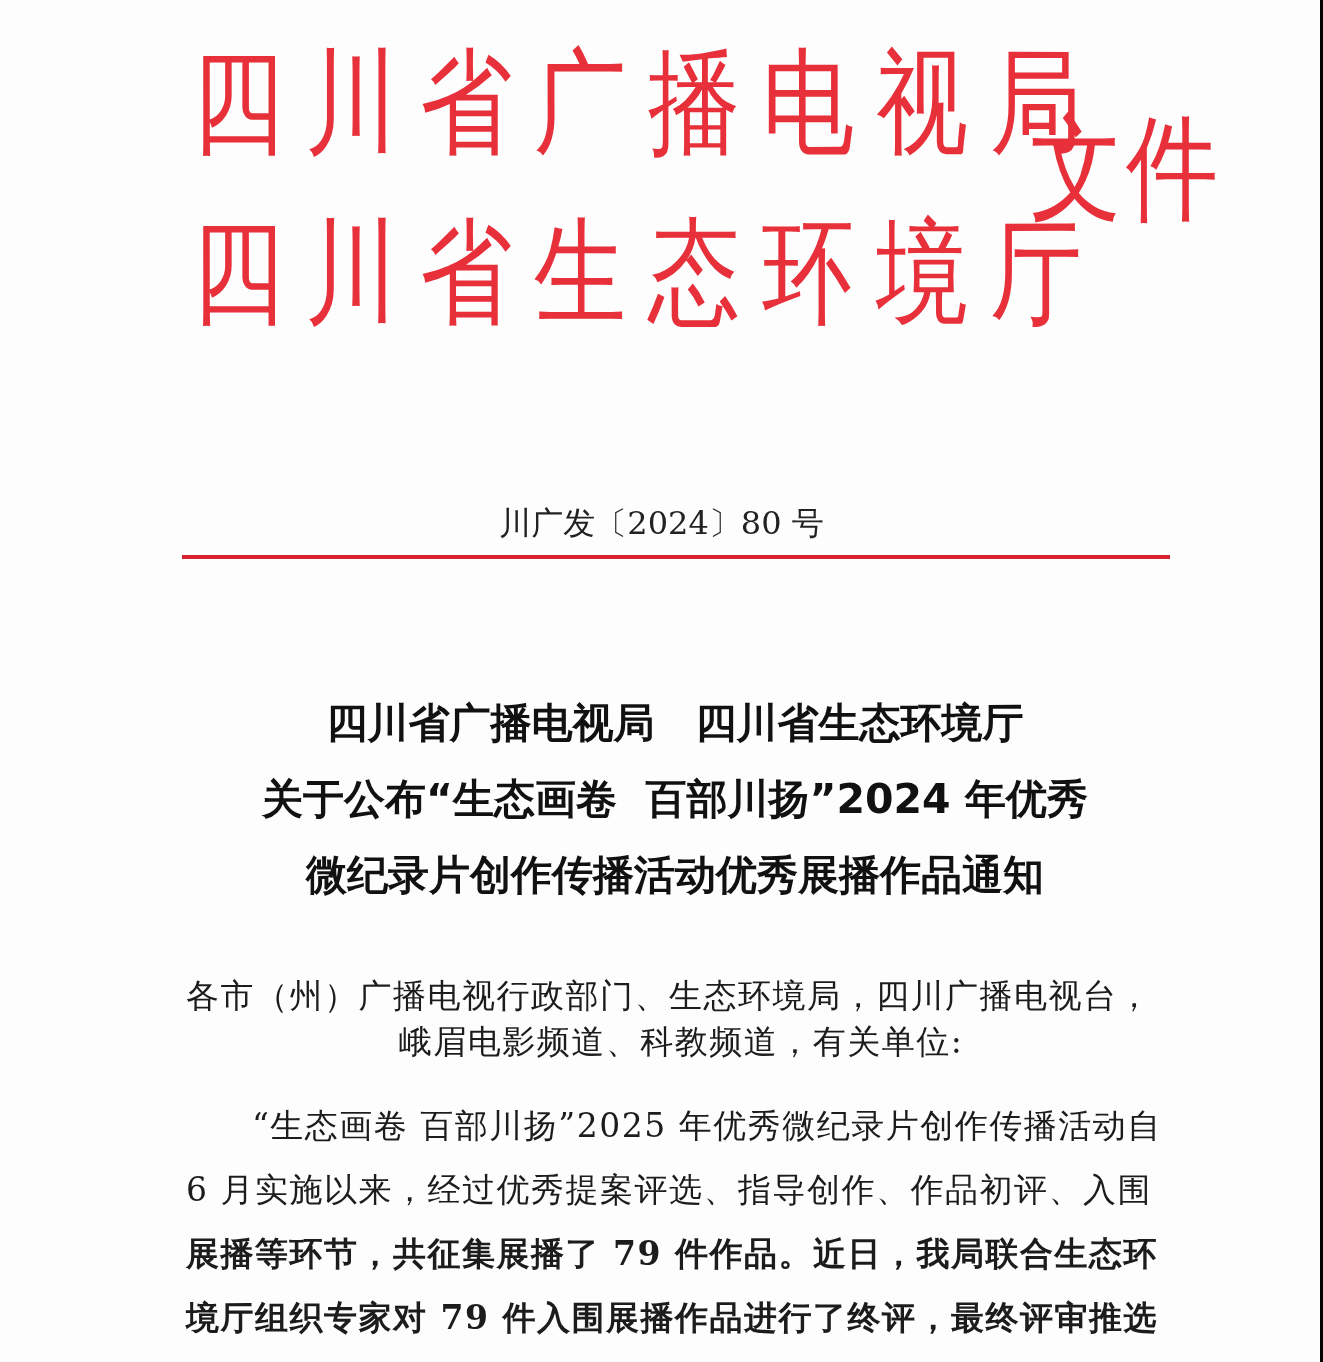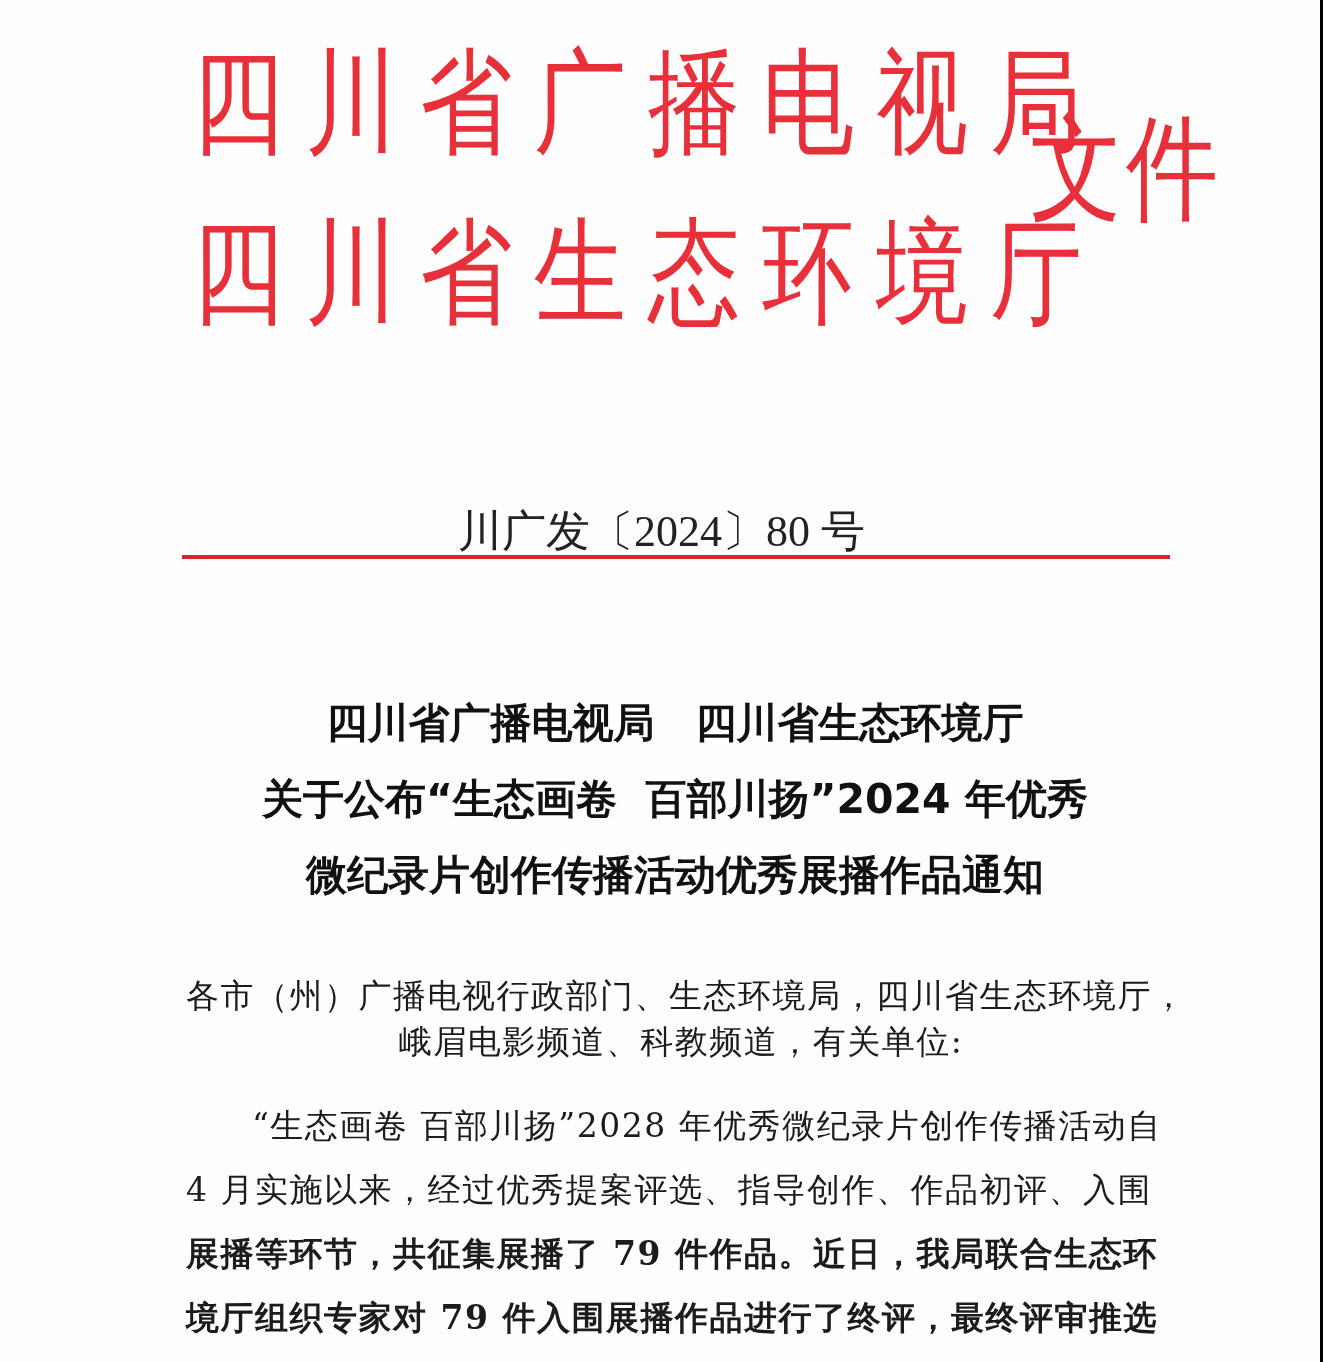--- a/index.html
+++ b/index.html
@@ -21,21 +21,21 @@
   .hdr-2 { top: 216px; }
   .hdr-suffix {
     position: absolute; left: 1030px; top: 112px;
     color: #e8303a; font-family: "DejaVu Sans", sans-serif;
     font-size: 92px; letter-spacing: 4px; line-height: 1;
     transform-origin: left top; transform: scaleY(1.25);
     white-space: nowrap;
   }
   .doc-number {
     position: absolute; top: 502px; left: 0; width: 1323px; text-align: center;
-    font-size: 44px; color: #222; font-family: Liberation Serif, serif;
+    font-size: 32px; color: #222;
   }
   .red-rule { position: absolute; left: 182px; top: 555px; width: 988px; height: 4px; background: #d8232f; }
   .title {
     position: absolute; left: 0; width: 1350px; text-align: center;
     font-family: "DejaVu Sans", sans-serif; font-weight: bold;
     font-size: 41px; color: #111; white-space: pre;
   }
   .t1 { top: 696px; }
   .t2 { top: 772px; }
   .t3 { top: 848px; }
@@ -59,18 +59,18 @@
 <div class="hdr-line hdr-2">四川省生态环境厅</div>
 <div class="hdr-suffix">文件</div>
 
 <div class="doc-number">川广发〔2024〕80 号</div>
 <div class="red-rule"></div>
 
 <div class="title t1">四川省广播电视局　四川省生态环境厅</div>
 <div class="title t2">关于公布“生态画卷  百部川扬”2024 年优秀</div>
 <div class="title t3">微纪录片创作传播活动优秀展播作品通知</div>
 
-<div class="body-line l1">各市（州）广播电视行政部门、生态环境局，四川省生态环境厅，</div>
+<div class="body-line l1">各市（州）广播电视行政部门、生态环境局，四川广播电视台，</div>
 <div class="body-line l2">峨眉电影频道、科教频道，有关单位:</div>
-<div class="body-line l3">“生态画卷 百部川扬”2028 年优秀微纪录片创作传播活动自</div>
-<div class="body-line l4">4 月实施以来，经过优秀提案评选、指导创作、作品初评、入围</div>
+<div class="body-line l3">“生态画卷 百部川扬”2025 年优秀微纪录片创作传播活动自</div>
+<div class="body-line l4">6 月实施以来，经过优秀提案评选、指导创作、作品初评、入围</div>
 <div class="body-line l5">展播等环节，共征集展播了 79 件作品。近日，我局联合生态环</div>
 <div class="body-line l6">境厅组织专家对 79 件入围展播作品进行了终评，最终评审推选</div>
 
 </body></html>

